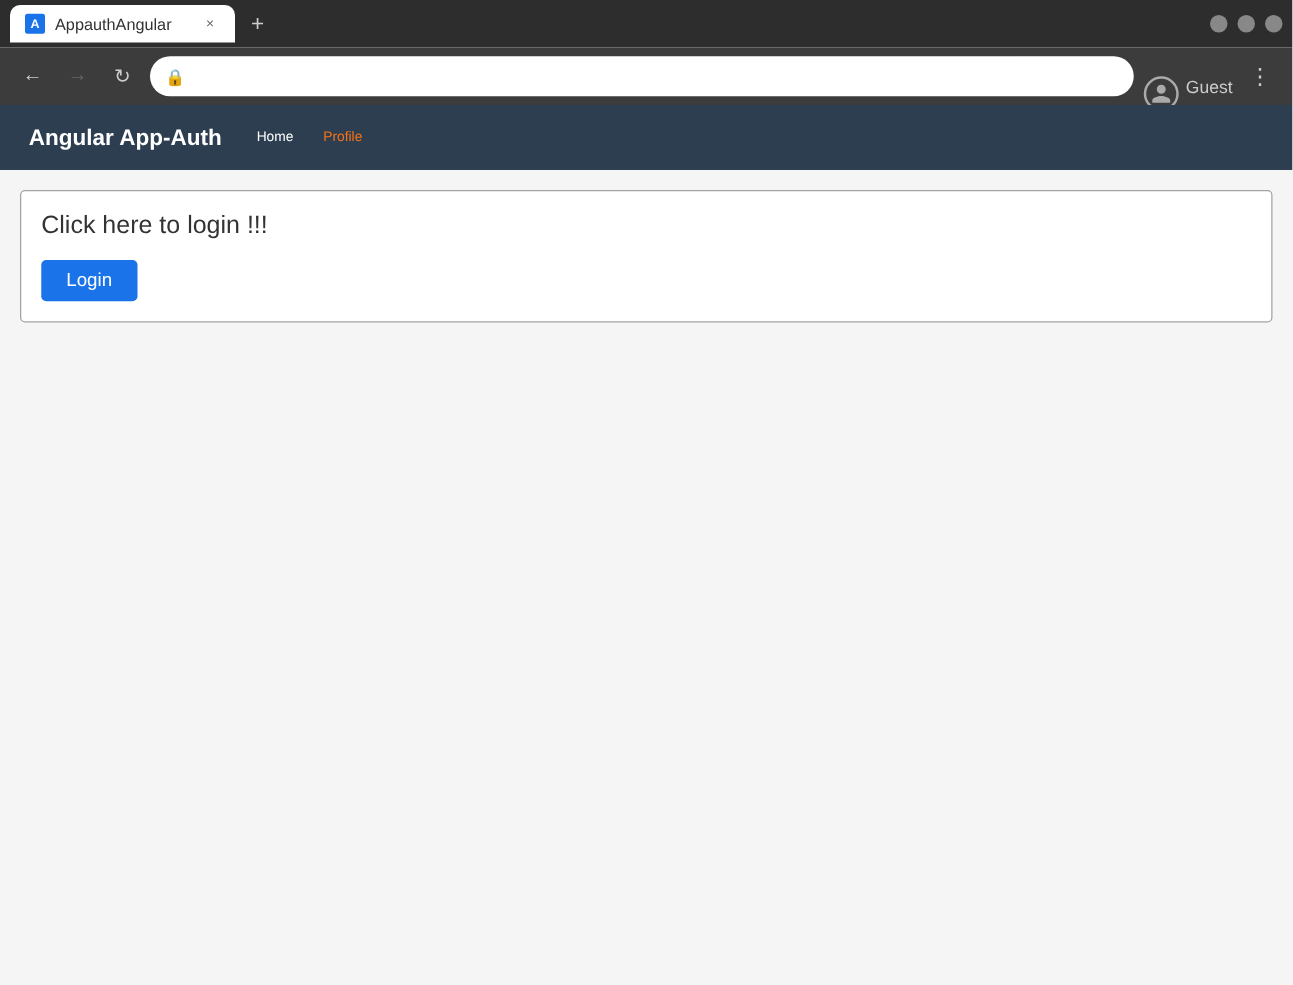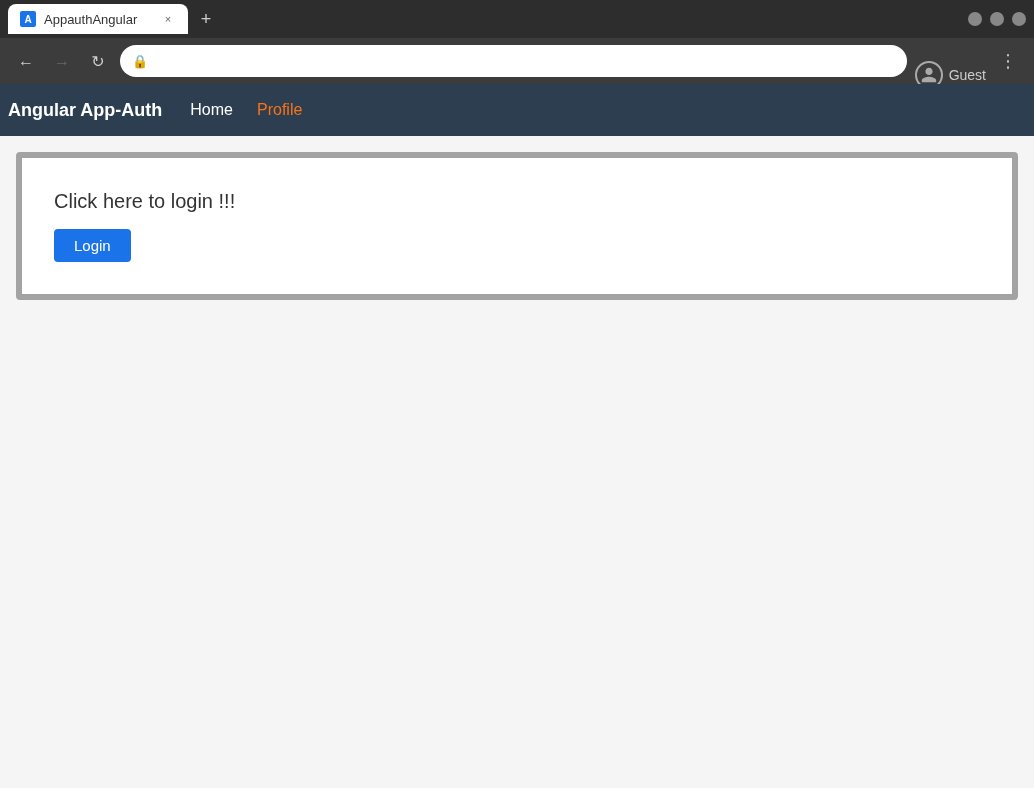--- a/index.html
+++ b/index.html
@@ -158,21 +158,21 @@
     }
 
     .url-text {
       font-size: 14px;
       color: #333;
       flex: 1;
     }
 
     .account-area {
       display: flex;
-      align-items: center;
+      align-items: flex-start;
       gap: 6px;
       color: #ccc;
       font-size: 14px;
       margin-top: 27px;
     }
 
     .account-icon {
       width: 28px;
       height: 28px;
       border-radius: 50%;
@@ -195,58 +195,58 @@
       font-size: 18px;
       cursor: pointer;
     }
 
     
     .app-navbar {
       background: #2c3e50;
       height: 52px;
       display: flex;
       align-items: center;
-      padding: 0 8px;
+      padding: 0 23px;
       gap: 24px;
     }
 
     .app-brand {
       color: #fff;
       font-size: 18px;
       font-weight: bold;
     }
 
     .nav-links {
       display: flex;
       gap: 16px;
     }
 
     .nav-link {
       color: #fff;
-      font-size: 16px;
+      font-size: 11px;
       text-decoration: none;
       padding: 4px 4px;
     }
 
     .nav-link.muted {
       color: #f97316;
     }
 
     
     .main-content {
       background: #f5f5f5;
       flex: 1;
       padding: 16px;
     }
 
     .content-card {
       background: #fff;
-      border: 6px solid #a3a3a3;
+      border: 1px solid #a3a3a3;
       border-radius: 4px;
-      padding: 32px;
+      padding: 16px;
     }
 
     .login-prompt {
       font-size: 20px;
       color: #333;
       margin-bottom: 16px;
     }
 
     .login-btn {
       background: #1a73e8;

